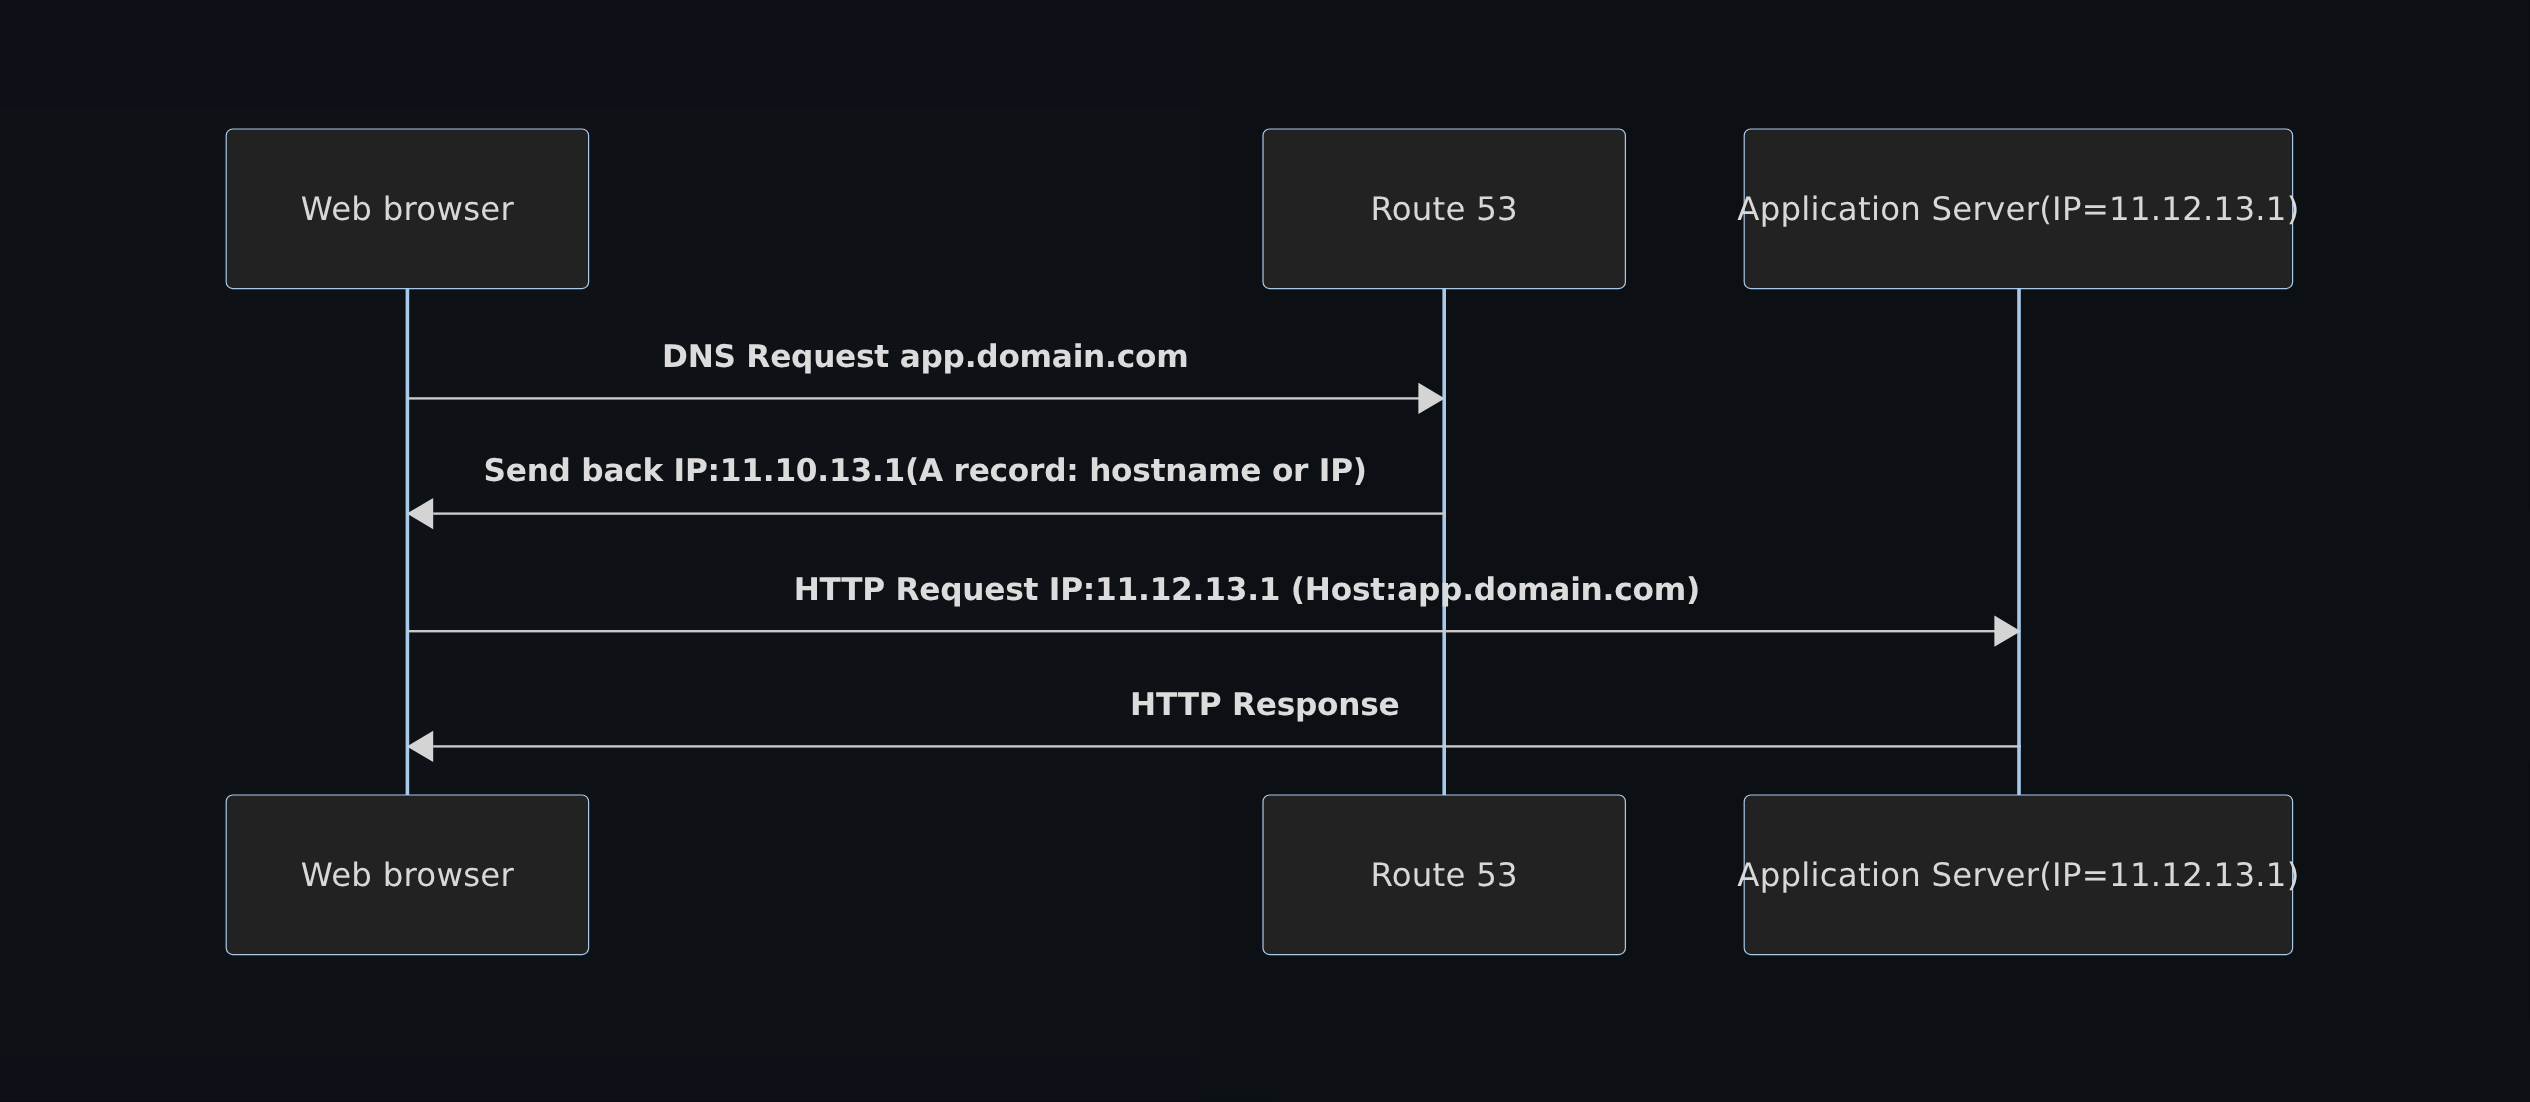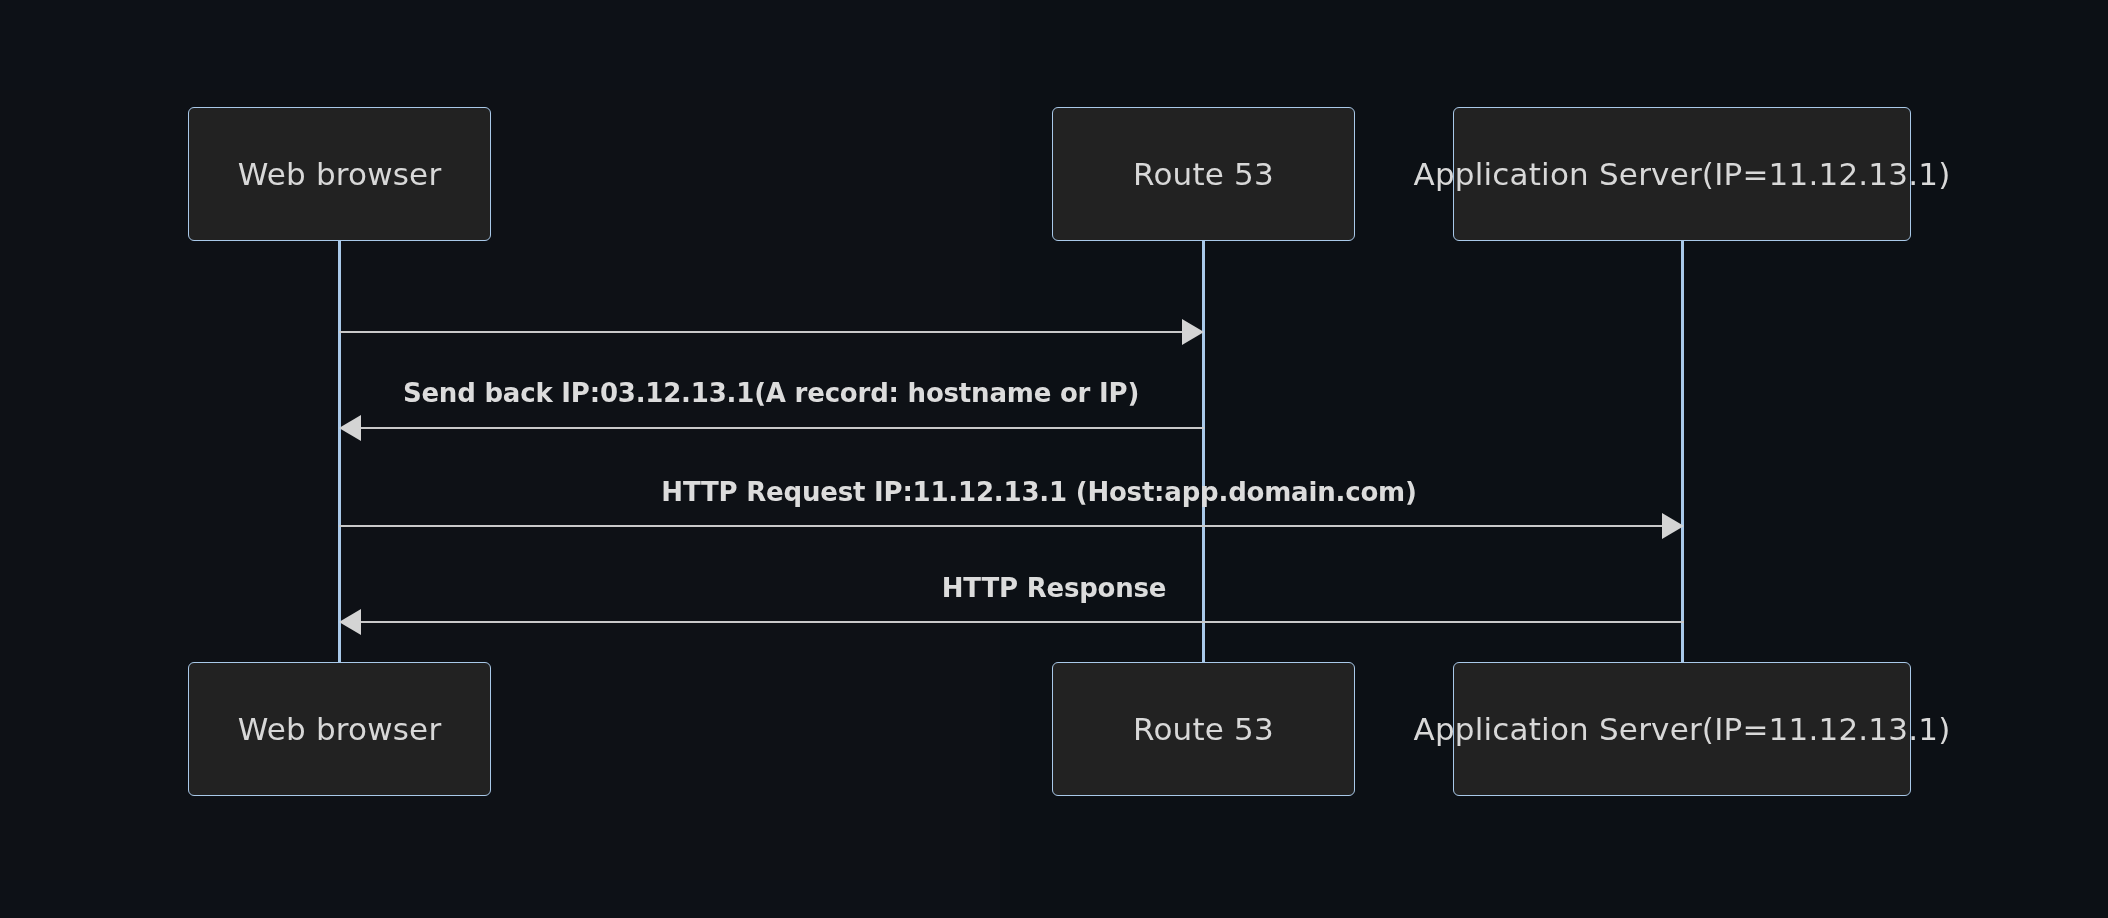--- a/index.html
+++ b/index.html
@@ -41,21 +41,21 @@
     background: #222222;
     border: 1.6px solid #a9c9e9;
     border-radius: 6px;
     display: flex;
     align-items: center;
     justify-content: center;
     z-index: 5;
   }
   .participant-label {
     color: #d8d8d8;
-    font-size: 31px;
+    font-size: 27px;
     font-weight: 400;
     letter-spacing: 0.2px;
     white-space: nowrap;
     text-align: center;
   }
 
   .lifeline {
     position: absolute;
     width: 3px;
     background: #a9c9e9;
@@ -125,24 +125,25 @@
   </div>
 
   <div class="participant-box" style="left:1052px; top:662px; width:303px; height:134px;">
     <span class="participant-label">Route 53</span>
   </div>
 
   <div class="participant-box" style="left:1453px; top:662px; width:458px; height:134px;">
     <span class="participant-label">Application Server(IP=11.12.13.1)</span>
   </div>
 
+  <div class="msg-label" style="left:339px; top:283px; width:864px;">DNS Request app.domain.com</div>
   <div class="msg-line" style="left:339px; top:331px; width:845px;"></div>
   <div class="arrowhead right" style="left:1182px; top:319px;"></div>
 
-  <div class="msg-label" style="left:339px; top:378px; width:864px;">Send back IP:03.12.13.1(A record: hostname or IP)</div>
+  <div class="msg-label" style="left:339px; top:378px; width:864px;">Send back IP:11.10.13.1(A record: hostname or IP)</div>
   <div class="msg-line" style="left:361px; top:427px; width:843px;"></div>
   <div class="arrowhead left" style="left:339px; top:415px;"></div>
 
   <div class="msg-label" style="left:339px; top:477px; width:1344px;padding-left:28px;">HTTP Request IP:11.12.13.1 (Host:app.domain.com)</div>
   <div class="msg-line" style="left:339px; top:525px; width:1325px;"></div>
   <div class="arrowhead right" style="left:1662px; top:513px;"></div>
 
   <div class="msg-label" style="left:350px; top:573px; width:1344px;padding-left:32px;">HTTP Response</div>
   <div class="msg-line" style="left:361px; top:621px; width:1323px;"></div>
   <div class="arrowhead left" style="left:339px; top:609px;"></div>

